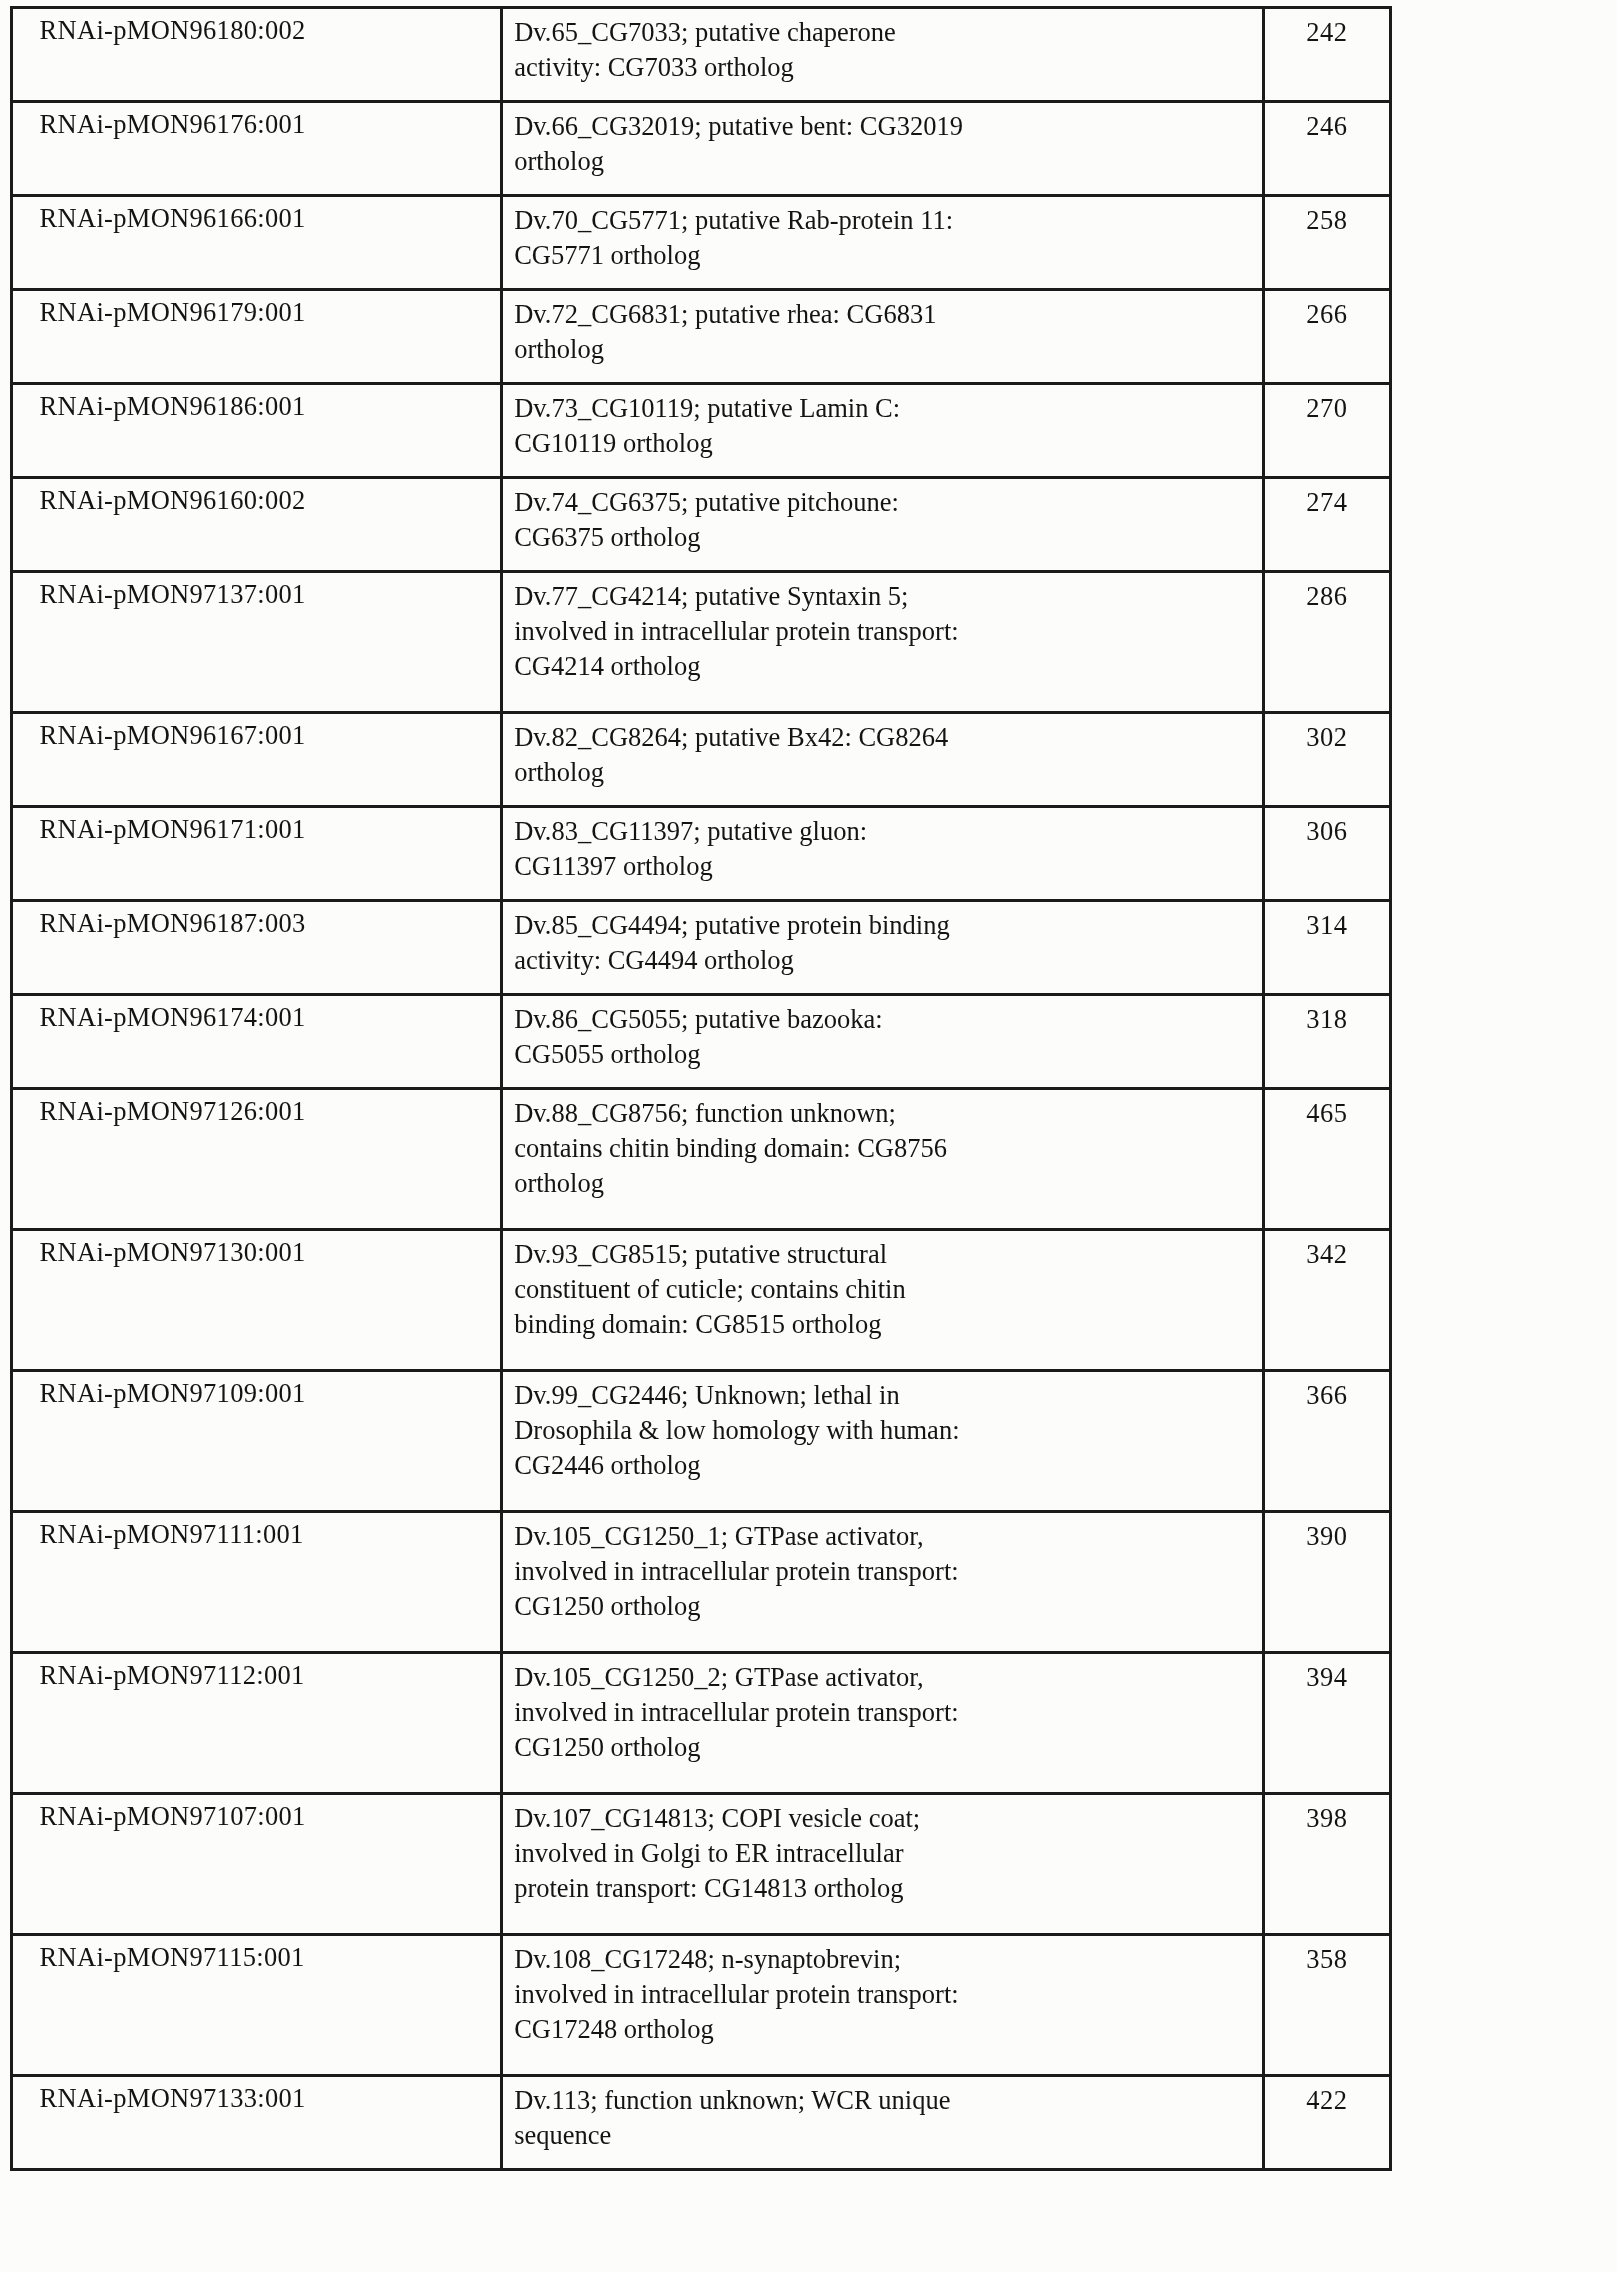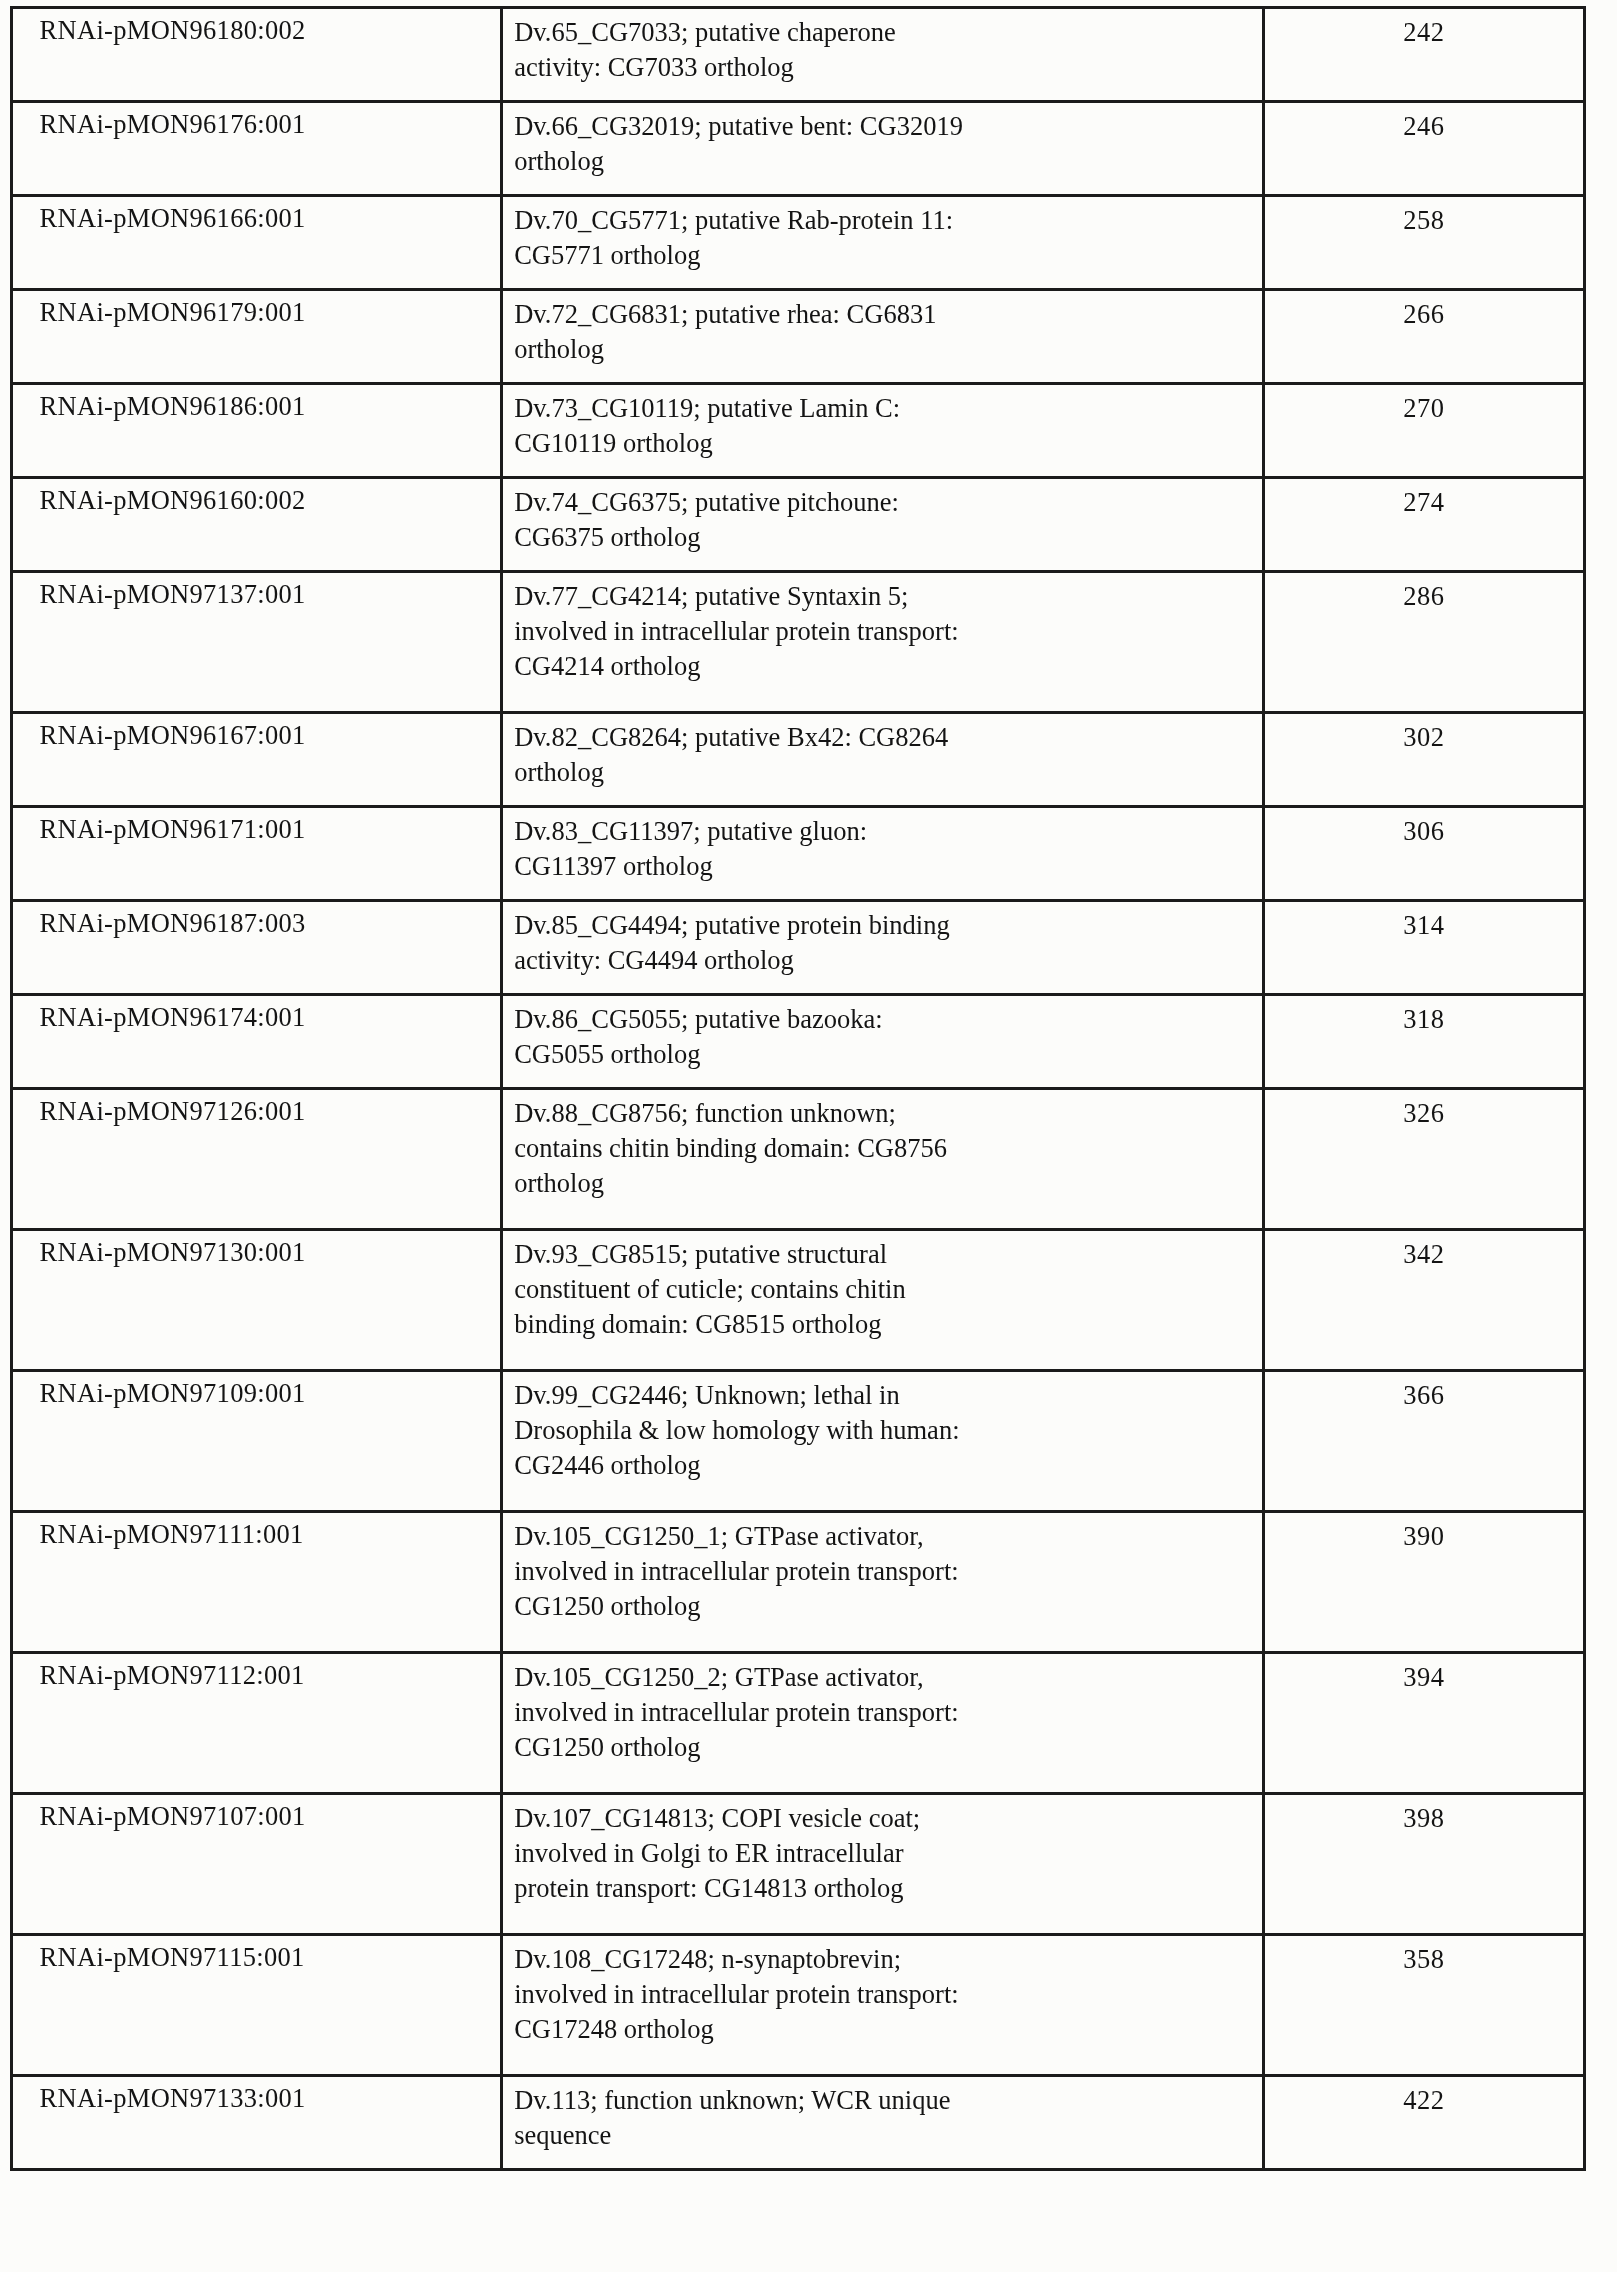--- a/index.html
+++ b/index.html
@@ -17,21 +17,21 @@
     position: relative;
     width: 1618px;
     height: 2273px;
     overflow: hidden;
     background: #fcfcfa;
   }
   table.doc-table {
     position: absolute;
     left: 9.6px;
     top: 6.4px;
-    width: 1576px;
+    width: 1382px;
     border-collapse: collapse;
     table-layout: fixed;
   }
   table.doc-table td {
     border: 3.2px solid #1b1b1b;
     font-size: 26.5px;
     line-height: 35px;
     vertical-align: top;
     overflow: hidden;
   }
@@ -135,21 +135,21 @@
     <td class="col-desc">Dv.86_CG5055; putative bazooka:
 CG5055 ortholog</td>
     <td class="col-num">318</td>
   </tr>
 
   <tr style="height: 141px;">
     <td class="col-id">RNAi-pMON97126:001</td>
     <td class="col-desc">Dv.88_CG8756; function unknown;
 contains chitin binding domain: CG8756
 ortholog</td>
-    <td class="col-num">326</td>
+    <td class="col-num">465</td>
   </tr>
 
   <tr style="height: 141px;">
     <td class="col-id">RNAi-pMON97130:001</td>
     <td class="col-desc">Dv.93_CG8515; putative structural
 constituent of cuticle; contains chitin
 binding domain: CG8515 ortholog</td>
     <td class="col-num">342</td>
   </tr>
 

